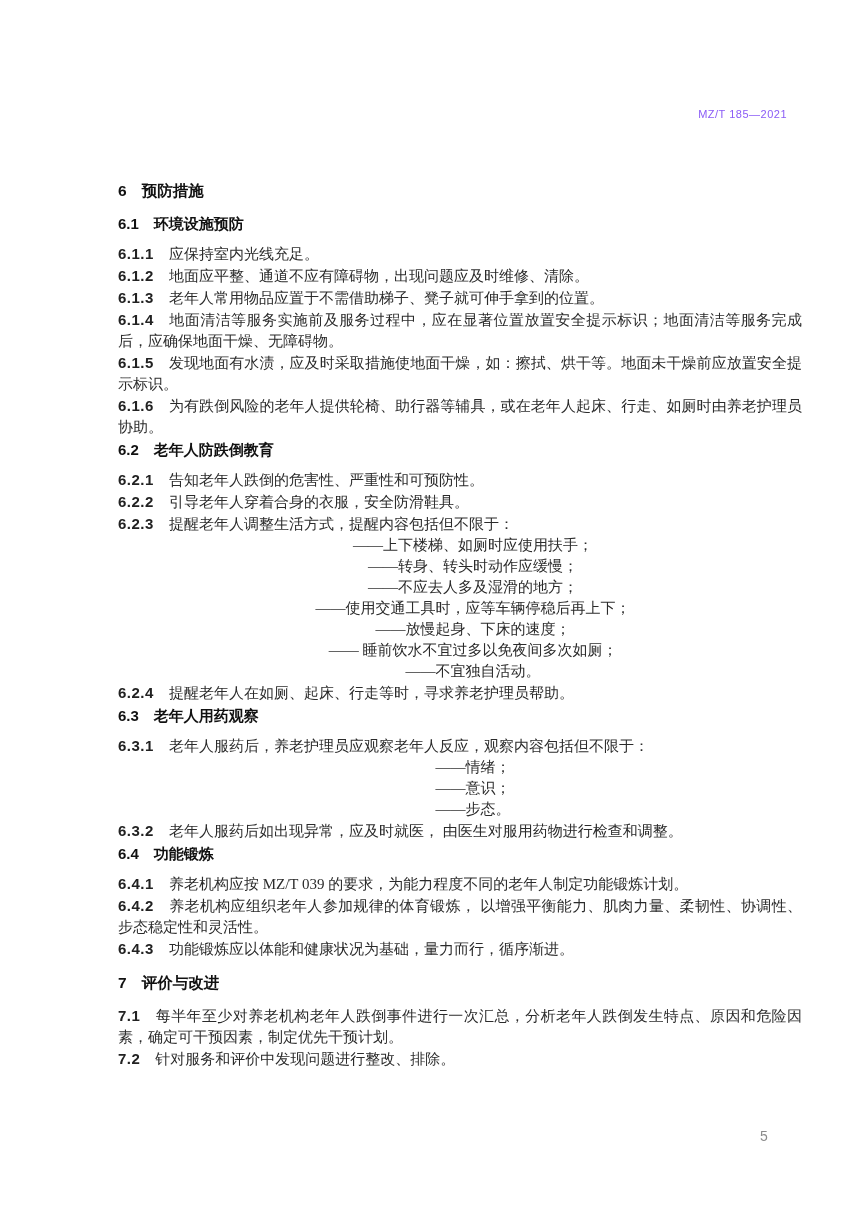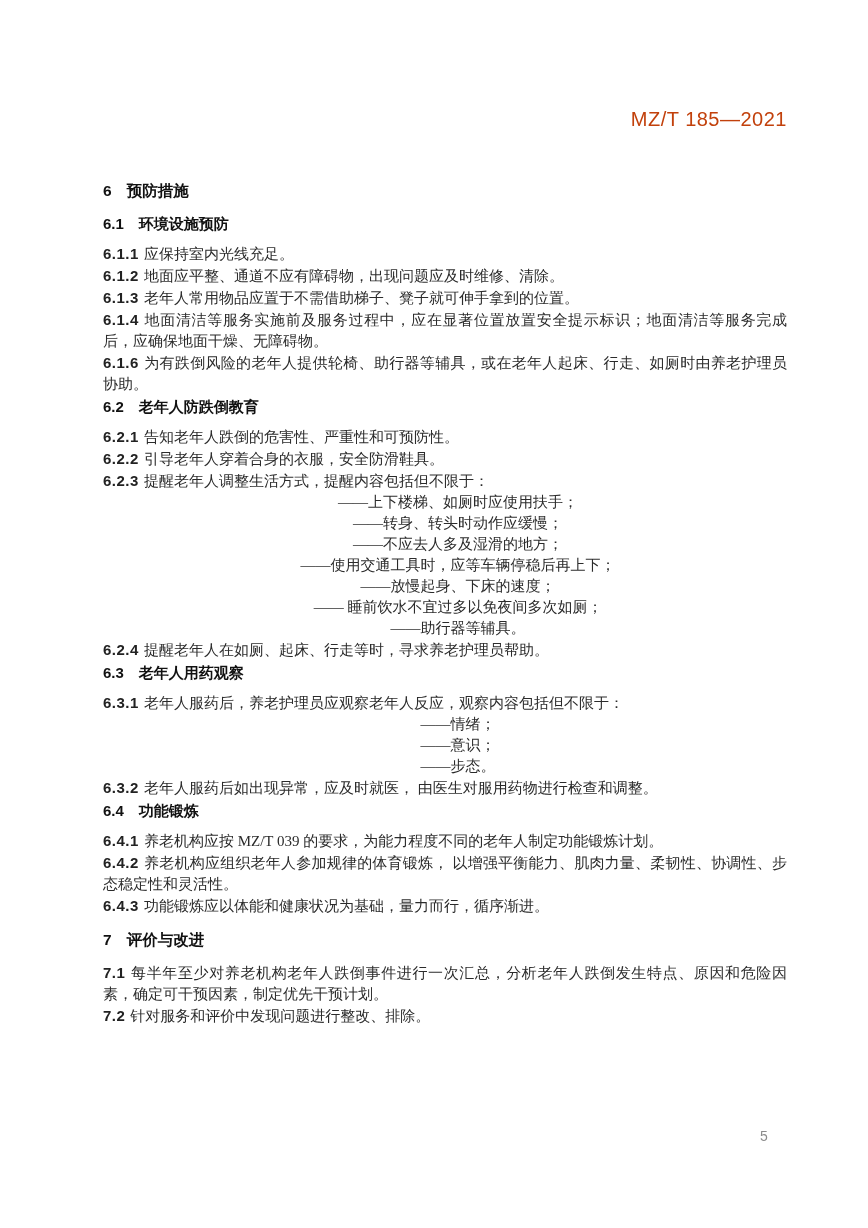--- a/index.html
+++ b/index.html
@@ -18,27 +18,27 @@
   }
   .page {
     position: relative;
     width: 868px; height: 1228px;
     background: var(--page-bg);
   }
   .header {
     position: absolute;
     top: 108px; right: 81px;
     font-family: "Liberation Sans", "DejaVu Sans", sans-serif;
-    font-size: 20px;
+    font-size: 11px;
     letter-spacing: 0.5px;
-    color: #c2410c;
+    color: #8b5cf6;
   }
   .doc-body {
     position: absolute;
-    left: 103px; top: 168px;
+    left: 118px; top: 168px;
     width: 684px;
   }
   .doc-body p {
     margin: 0;
     font-size: 15px;
     line-height: 21px;
     text-align: justify;
     text-justify: inter-character;
   }
   .doc-body p.heading1 {
@@ -60,21 +60,21 @@
   .doc-body p.heading1 .num,
   .doc-body p.heading2 .num {
     font-weight: bold;
     margin-right: 15px;
   }
   .doc-body p.clause .num {
     font-family: "Liberation Sans", "DejaVu Sans", sans-serif;
     font-weight: 600;
     letter-spacing: 0.5px;
     color: #222222;
-    margin-right: 5px;
+    margin-right: 15px;
     white-space: nowrap;
   }
   .doc-body p.dash {
     padding-left: 26px;
     text-align: center;
   }
   .page-num {
     position: absolute;
     left: 760px; top: 1128px;
     font-family: "Liberation Sans", "DejaVu Sans", sans-serif;
@@ -90,32 +90,33 @@
     <span>MZ/T 185—2021</span>
   </div>
 
   <div class="doc-body" id="doc-body">
       <p class="heading1"><span class="num">6</span><span>预防措施</span></p>
       <p class="heading2"><span class="num">6.1</span><span>环境设施预防</span></p>
       <p class="clause"><span class="num">6.1.1</span><span>应保持室内光线充足。</span></p>
       <p class="clause"><span class="num">6.1.2</span><span>地面应平整、通道不应有障碍物，出现问题应及时维修、清除。</span></p>
       <p class="clause"><span class="num">6.1.3</span><span>老年人常用物品应置于不需借助梯子、凳子就可伸手拿到的位置。</span></p>
       <p class="clause"><span class="num">6.1.4</span><span>地面清洁等服务实施前及服务过程中，应在显著位置放置安全提示标识；地面清洁等服务完成后，应确保地面干燥、无障碍物。</span></p>
+      <p class="clause"><span class="num">6.1.5</span><span>发现地面有水渍，应及时采取措施使地面干燥，如：擦拭、烘干等。地面未干燥前应放置安全提示标识。</span></p>
       <p class="clause"><span class="num">6.1.6</span><span>为有跌倒风险的老年人提供轮椅、助行器等辅具，或在老年人起床、行走、如厕时由养老护理员协助。</span></p>
       <p class="heading2"><span class="num">6.2</span><span>老年人防跌倒教育</span></p>
       <p class="clause"><span class="num">6.2.1</span><span>告知老年人跌倒的危害性、严重性和可预防性。</span></p>
       <p class="clause"><span class="num">6.2.2</span><span>引导老年人穿着合身的衣服，安全防滑鞋具。</span></p>
       <p class="clause"><span class="num">6.2.3</span><span>提醒老年人调整生活方式，提醒内容包括但不限于：</span></p>
       <p class="dash"><span>——上下楼梯、如厕时应使用扶手；</span></p>
       <p class="dash"><span>——转身、转头时动作应缓慢；</span></p>
       <p class="dash"><span>——不应去人多及湿滑的地方；</span></p>
       <p class="dash"><span>——使用交通工具时，应等车辆停稳后再上下；</span></p>
       <p class="dash"><span>——放慢起身、下床的速度；</span></p>
       <p class="dash"><span>—— 睡前饮水不宜过多以免夜间多次如厕；</span></p>
-      <p class="dash"><span>——助行器等辅具。</span></p>
+      <p class="dash"><span>——不宜独自活动。</span></p>
       <p class="clause"><span class="num">6.2.4</span><span>提醒老年人在如厕、起床、行走等时，寻求养老护理员帮助。</span></p>
       <p class="heading2"><span class="num">6.3</span><span>老年人用药观察</span></p>
       <p class="clause"><span class="num">6.3.1</span><span>老年人服药后，养老护理员应观察老年人反应，观察内容包括但不限于：</span></p>
       <p class="dash"><span>——情绪；</span></p>
       <p class="dash"><span>——意识；</span></p>
       <p class="dash"><span>——步态。</span></p>
       <p class="clause"><span class="num">6.3.2</span><span>老年人服药后如出现异常，应及时就医， 由医生对服用药物进行检查和调整。</span></p>
       <p class="heading2"><span class="num">6.4</span><span>功能锻炼</span></p>
       <p class="clause"><span class="num">6.4.1</span><span>养老机构应按 MZ/T 039 的要求，为能力程度不同的老年人制定功能锻炼计划。</span></p>
       <p class="clause"><span class="num">6.4.2</span><span>养老机构应组织老年人参加规律的体育锻炼， 以增强平衡能力、肌肉力量、柔韧性、协调性、步态稳定性和灵活性。</span></p>

